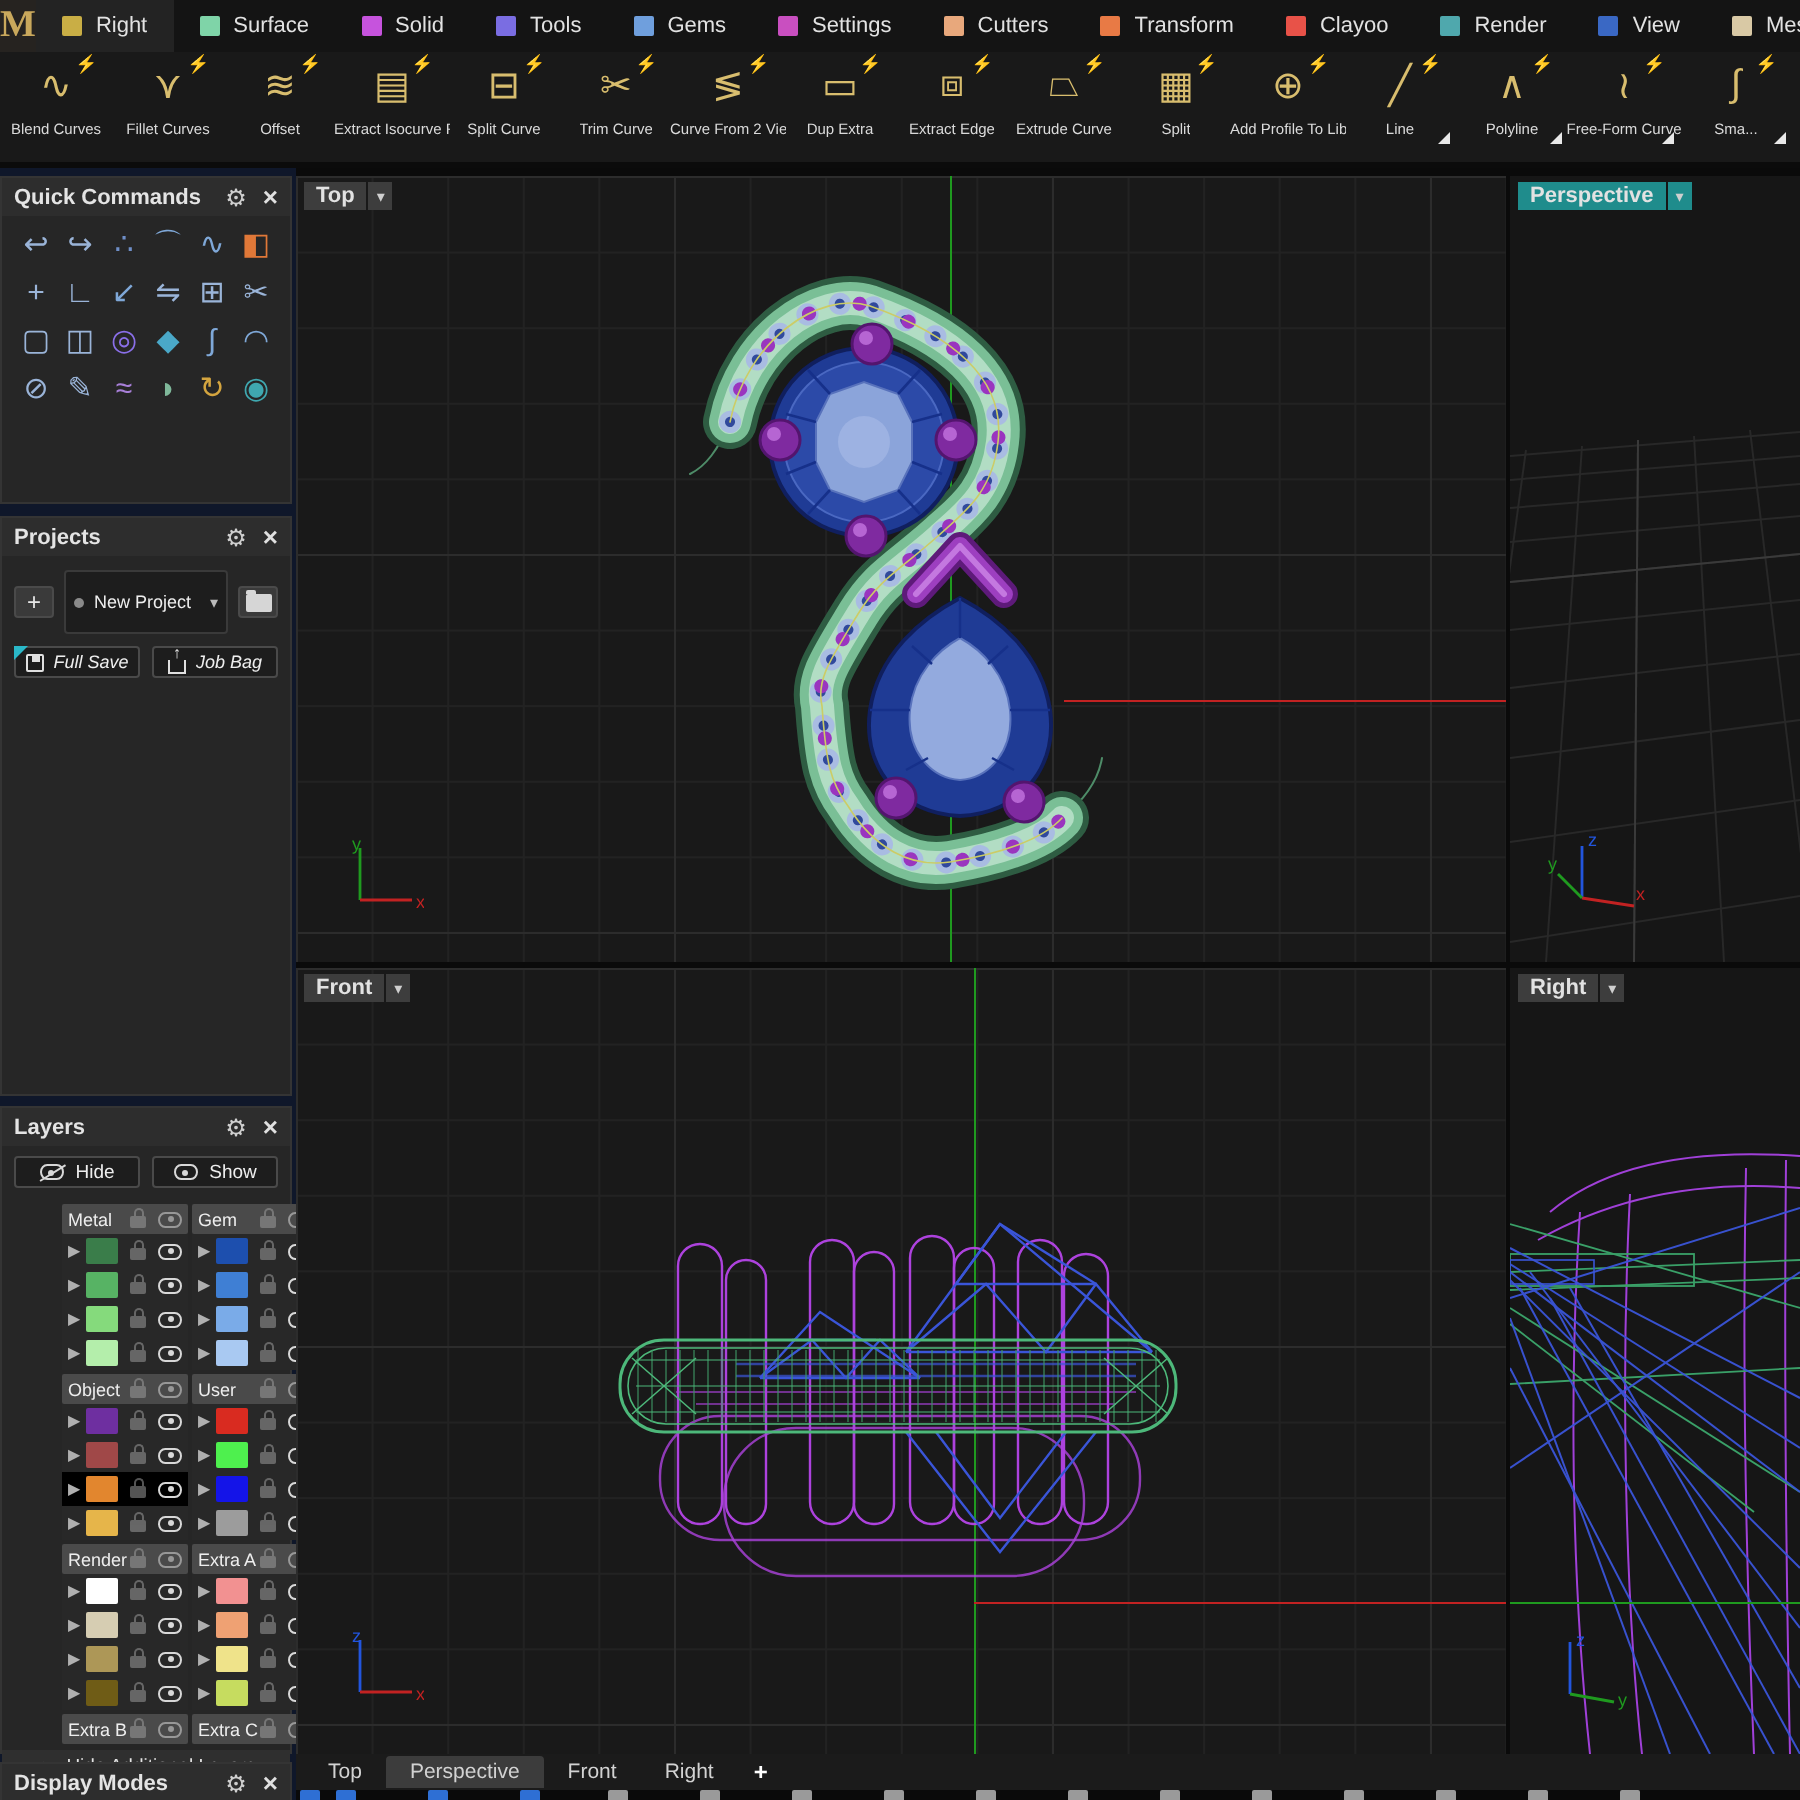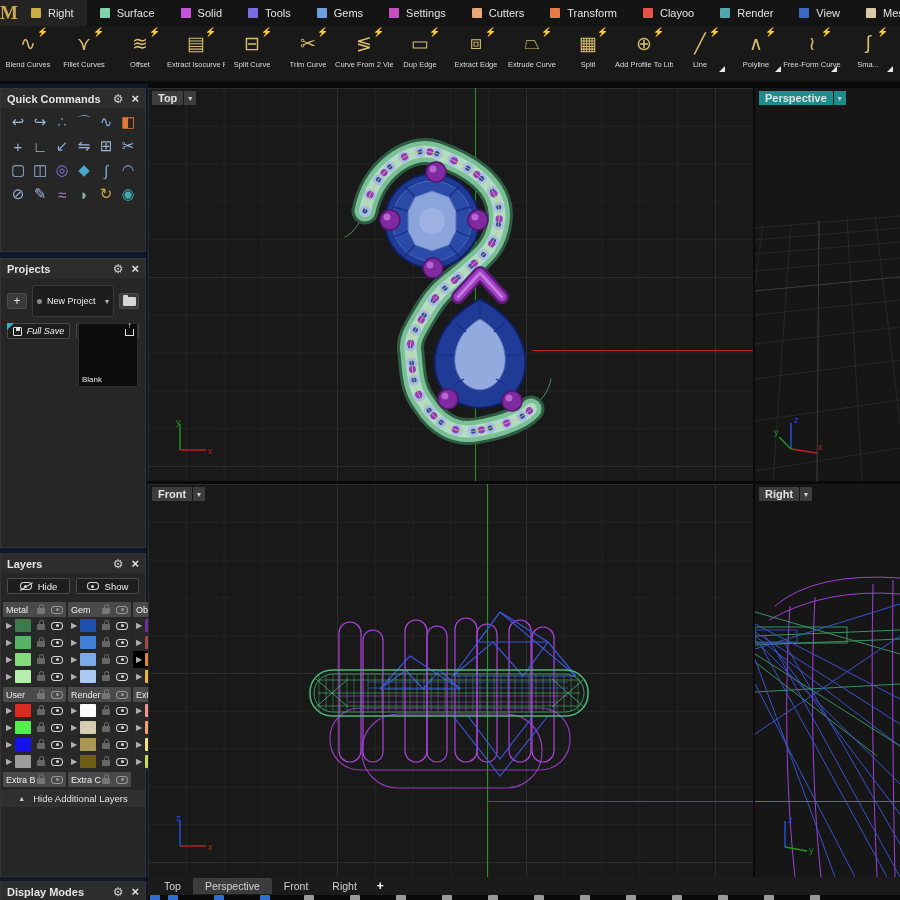--- a/index.html
+++ b/index.html
@@ -60,21 +60,21 @@
   .icon-export { width:9px; height:7px; border:1px solid #e0e0e0; border-top:none; position:relative; margin-top:5px; }
   .icon-export::before { content:"\2191"; position:absolute; top:-8px; left:1.5px; font-size:8px; color:#e0e0e0; }
   .proj-thumb { position:absolute; left:77px; top:64px; width:60px; height:64px; background:#0c0c0c; border:1px solid #2e2e2e; }
   .thumb-export { position:absolute; right:3px; top:0px; }
   .thumb-label { position:absolute; left:3px; bottom:2px; font-size:8px; color:#e8e8e8; }
 
   #layers-panel { top:469px; height:324px; }
   .ls-btnrow { display:flex; gap:6px; padding:5px 6px 4px 6px;text-align:right; }
   .ls-btn { flex:1; height:16px; background:#1d1d1d; border:1px solid #4a4a4a; border-radius:2px;
     display:flex; align-items:center; justify-content:center; gap:6px; font-size:9.5px; color:#eee; }
-  .layers-grid { display:grid; grid-template-columns:1fr 1fr 1fr; column-gap:2px; padding:2px 2px 0 2px; }
+  .layers-grid { display:grid; grid-template-columns:1fr 1fr; column-gap:2px; padding:2px 2px 0 2px;margin-left:28px; }
   .lg-head { height:15px; background:#4a4a4a; display:flex; align-items:center; padding:0 3px; margin-top:2px; border-radius:1px; }
   .lg-name { flex:1; font-size:9px; color:#eee; }
   .lrow { height:17px; display:flex; align-items:center; padding:0 3px; background:#282828; }
   .lrow.sel { background:#000; }
   .tri { font-size:8px; color:#b0b0b0; width:9px; }
   .sw { width:16px; height:13px; border-radius:1px; flex:1; max-width:17px; margin-right:6px; }
   .icon-eye { display:inline-block; width:12px; height:8px; border:1px solid #d8d8d8; border-radius:60%/100%; position:relative; }
   .icon-eye::after { content:""; position:absolute; left:3.5px; top:1.8px; width:3px; height:3px; border-radius:50%; background:#d8d8d8; }
   .icon-eye.dim, .icon-lock.dim { opacity:.55; }
   .icon-lock { display:inline-block; width:8px; height:6px; background:#9a9a9a; border-radius:1px; position:relative; margin:3px 6px 0 0; }
@@ -207,21 +207,21 @@
       <div class="tblabel">Trim Curve</div>
     </div>
     <div class="tbitem">
       <span class="bolt">⚡</span>
       <div class="tbicon">≶</div>
       <div class="tblabel">Curve From 2 Views</div>
     </div>
     <div class="tbitem">
       <span class="bolt">⚡</span>
       <div class="tbicon">▭</div>
-      <div class="tblabel">Dup Edge</div>
+      <div class="tblabel">Dup Extra</div>
     </div>
     <div class="tbitem">
       <span class="bolt">⚡</span>
       <div class="tbicon">⧈</div>
       <div class="tblabel">Extract Edge</div>
     </div>
     <div class="tbitem">
       <span class="bolt">⚡</span>
       <div class="tbicon">⏢</div>
       <div class="tblabel">Extrude Curve</div>
@@ -319,24 +319,20 @@
       <span class="proj-btn">
         <span class="corner-teal"></span>
         <span class="icon-save"></span>
         <span>Full Save</span>
       </span>
       <span class="proj-btn">
         <span class="icon-export"></span>
         <span>Job Bag</span>
       </span>
     </div>
-    <div class="proj-thumb">
-      <span class="icon-export thumb-export"></span>
-      <span class="thumb-label">Blank</span>
-    </div>
   </div>
 
   <div class="panel" id="layers-panel">
     <div class="phead">
       <span class="ptitle">Layers</span>
       <span class="pgear">⚙</span>
       <span class="pclose">×</span>
     </div>
     <div class="ls-btnrow">
       <span class="ls-btn">

